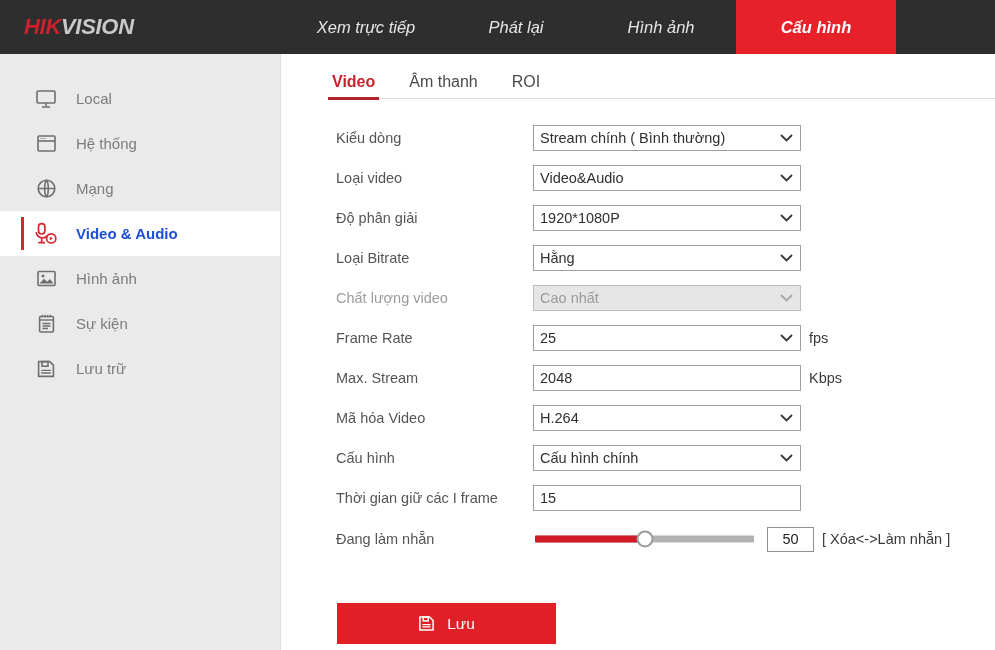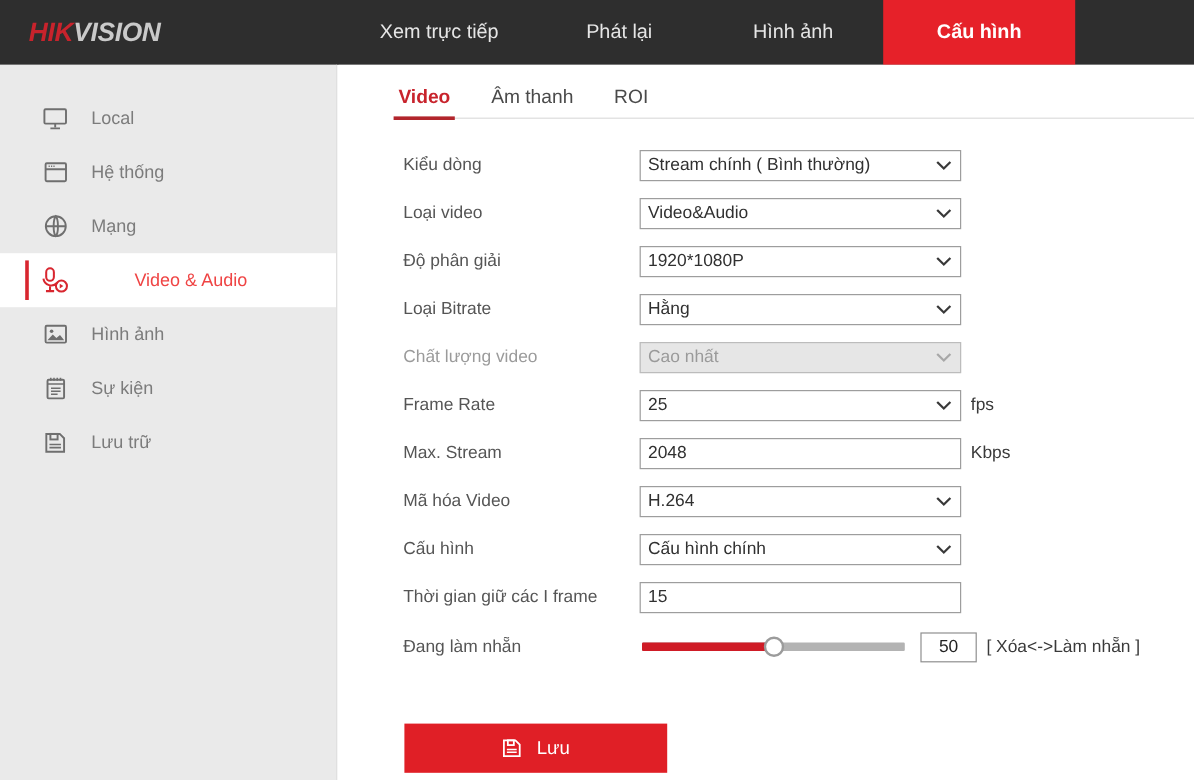--- a/index.html
+++ b/index.html
@@ -24,21 +24,21 @@
     display: flex; align-items: center; padding-left: 24px;
   }
   .logo {
     font-size: 22px; font-weight: bold; font-style: italic;
     letter-spacing: -0.3px; line-height: 1;
     display: flex;
   }
   .logo .hik { color: #c8232c; }
   .logo .vision { color: #c9c9c9; }
 
-  .topnav { display: flex; align-items: flex-end; flex: 1; }
+  .topnav { display: flex; align-items: flex-end; flex: 1; font-style: italic; }
   .topnav-item {
     display: flex; align-items: center; justify-content: center;
     color: #e6e6e6; font-size: 16.5px; cursor: pointer;
     padding: 0 4px; height: 54px;
   }
   .topnav-item.active {
     background: #e62129; color: #ffffff; font-weight: bold;
   }
   .nav-live   { width: 160px; margin-left: 6px; }
   .nav-play   { width: 140px; }
@@ -63,23 +63,22 @@
     font-size: 15px;
   }
   .side-item .side-ico {
     width: 26px; height: 26px;
     display: flex; align-items: center; justify-content: center;
     margin-right: 17px; flex: 0 0 auto;
   }
   .side-item .side-ico svg { display: block; }
   .side-item.active {
     background: #ffffff;
-    color: #ef4444;
-    font-weight: normal;
-    gap: 36px;
+    color: #1d4ed8;
+    font-weight: bold;
   }
   .side-item.active::before {
     content: ""; position: absolute;
     left: 21px; top: 6px;
     width: 3px; height: 33px;
     background: #d8262f;
   }
 
   
   .content {

